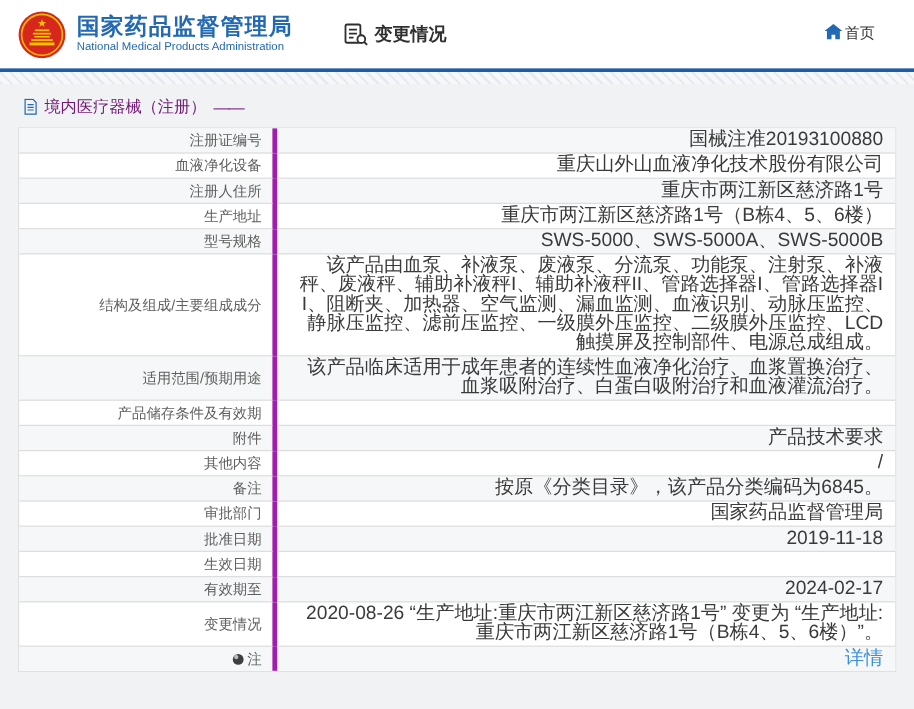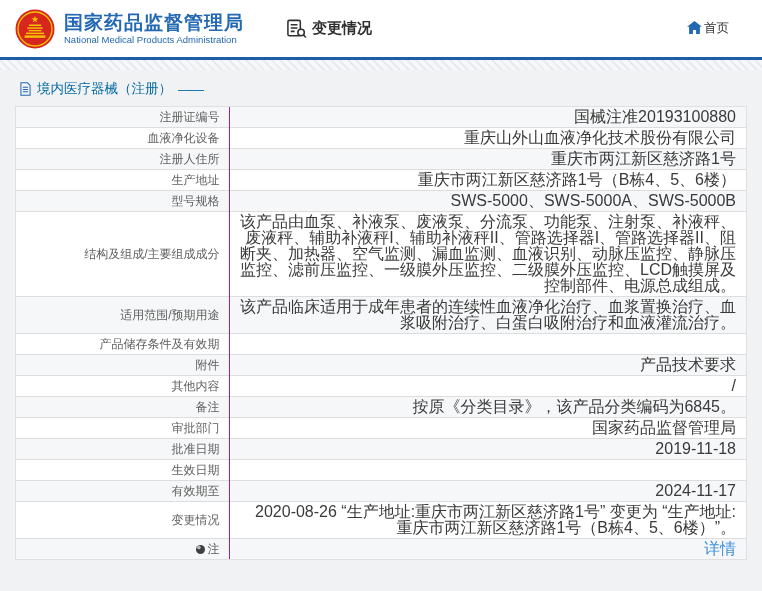--- a/index.html
+++ b/index.html
@@ -18,31 +18,31 @@
   .nav-item { display:flex; flex-direction:row; align-items:center; gap:2px; cursor:pointer; }
   .nav-item .lbl { font-size:12.5px; color:#333; white-space:nowrap; }
 
   .blue-line { height:3px; background:#1d5da8; }
   .stripe-band { height:10px;
     background:repeating-linear-gradient(45deg,#e7eaee 0 2px,#f6f7f9 2px 6px); }
 
   
   .content { padding:0 15px; }
   .breadcrumb { display:flex; align-items:center; gap:6px; padding:10px 5px 8px 5px;
-    font-size:13.5px; color:#0369a1;text-align:right; }
+    font-size:13.5px; color:#701a75;text-align:right; }
   .breadcrumb .sep { letter-spacing:-1px; }
 
   .table-box { background:#fff; border:1px solid #e0e0e0; }
   table { width:100%; border-collapse:collapse; table-layout:fixed; }
   tr { border-bottom:1px solid #ddd; }
   tr:last-child { border-bottom:none; }
   tr.stripe { background:#f6f7f8; }
   th { width:213px; text-align:right; vertical-align:middle; font-weight:normal;
     color:#5f5f5f; font-size:12px; padding:2px 9px 2px 4px; line-height:16px;
-    border-right:1px solid #a21caf; }
+    border-right:4px solid #a21caf; }
   td { text-align:right; vertical-align:middle; color:#3a3a3a; font-size:16px;
     padding:2px 10px; line-height:16px; word-break:break-all; }
   td a { color:#3d8fd8; text-decoration:none; }
   .pin-icon { display:inline-block; width:9px; height:9px; border-radius:50%;
     background:radial-gradient(circle at 32% 28%, #b9bdc2 0 1.3px, #3c4043 2.2px);
     margin-right:3px; vertical-align:-1px; }
   .footer-gap { height:13px; }
 </style>
 </head>
 <body>
@@ -157,21 +157,21 @@
           <tr class="stripe">
             <th>批准日期</th>
             <td>2019-11-18</td>
           </tr>
           <tr>
             <th>生效日期</th>
             <td></td>
           </tr>
           <tr class="stripe">
             <th>有效期至</th>
-            <td>2024-11-17</td>
+            <td>2024-02-17</td>
           </tr>
           <tr>
             <th>变更情况</th>
             <td>2020-08-26 “生产地址:重庆市两江新区慈济路1号” 变更为 “生产地址:重庆市两江新区慈济路1号（B栋4、5、6楼）”。</td>
           </tr>
           <tr class="stripe">
             <th><span class="pin-icon"></span>注</th>
             <td><a href="#">详情</a></td>
           </tr>
         </tbody>

